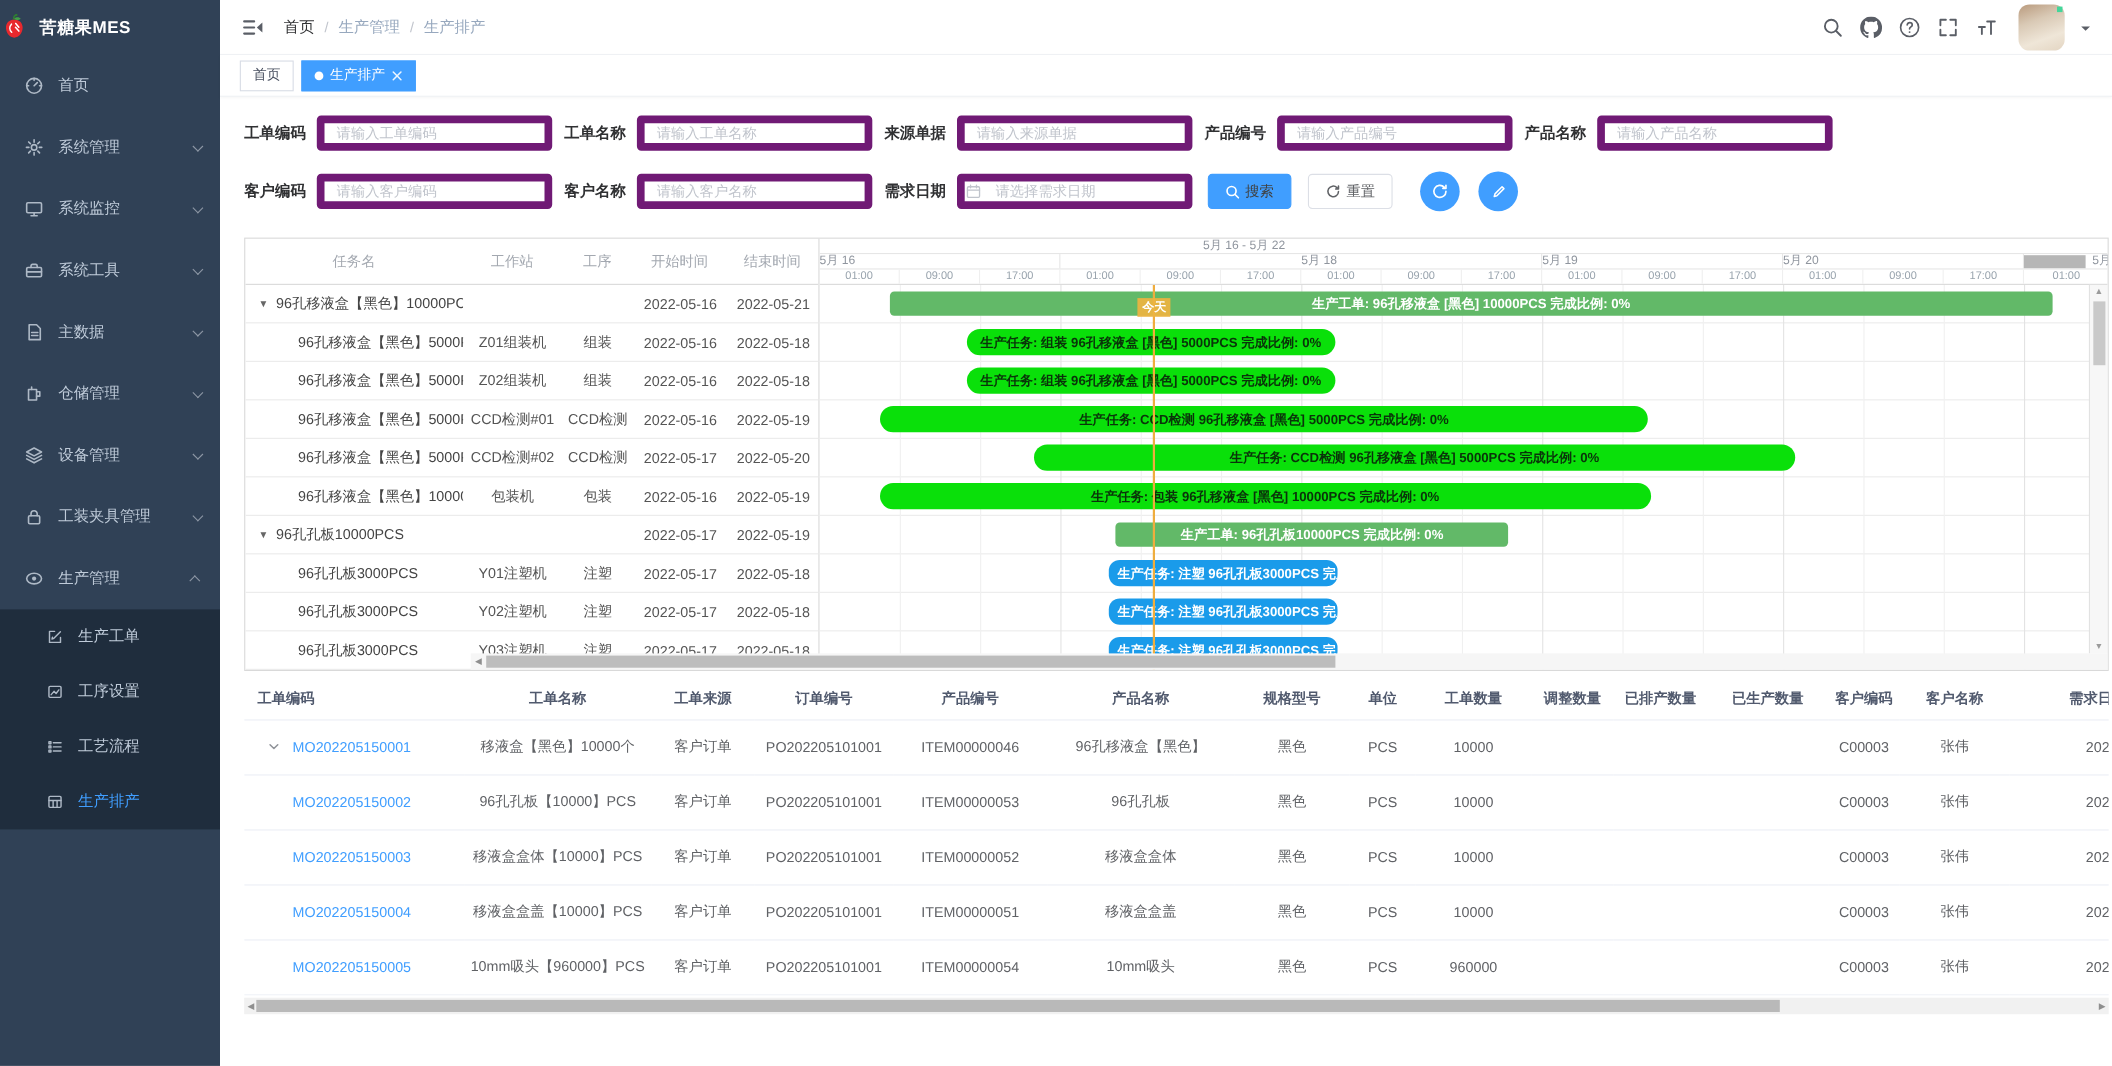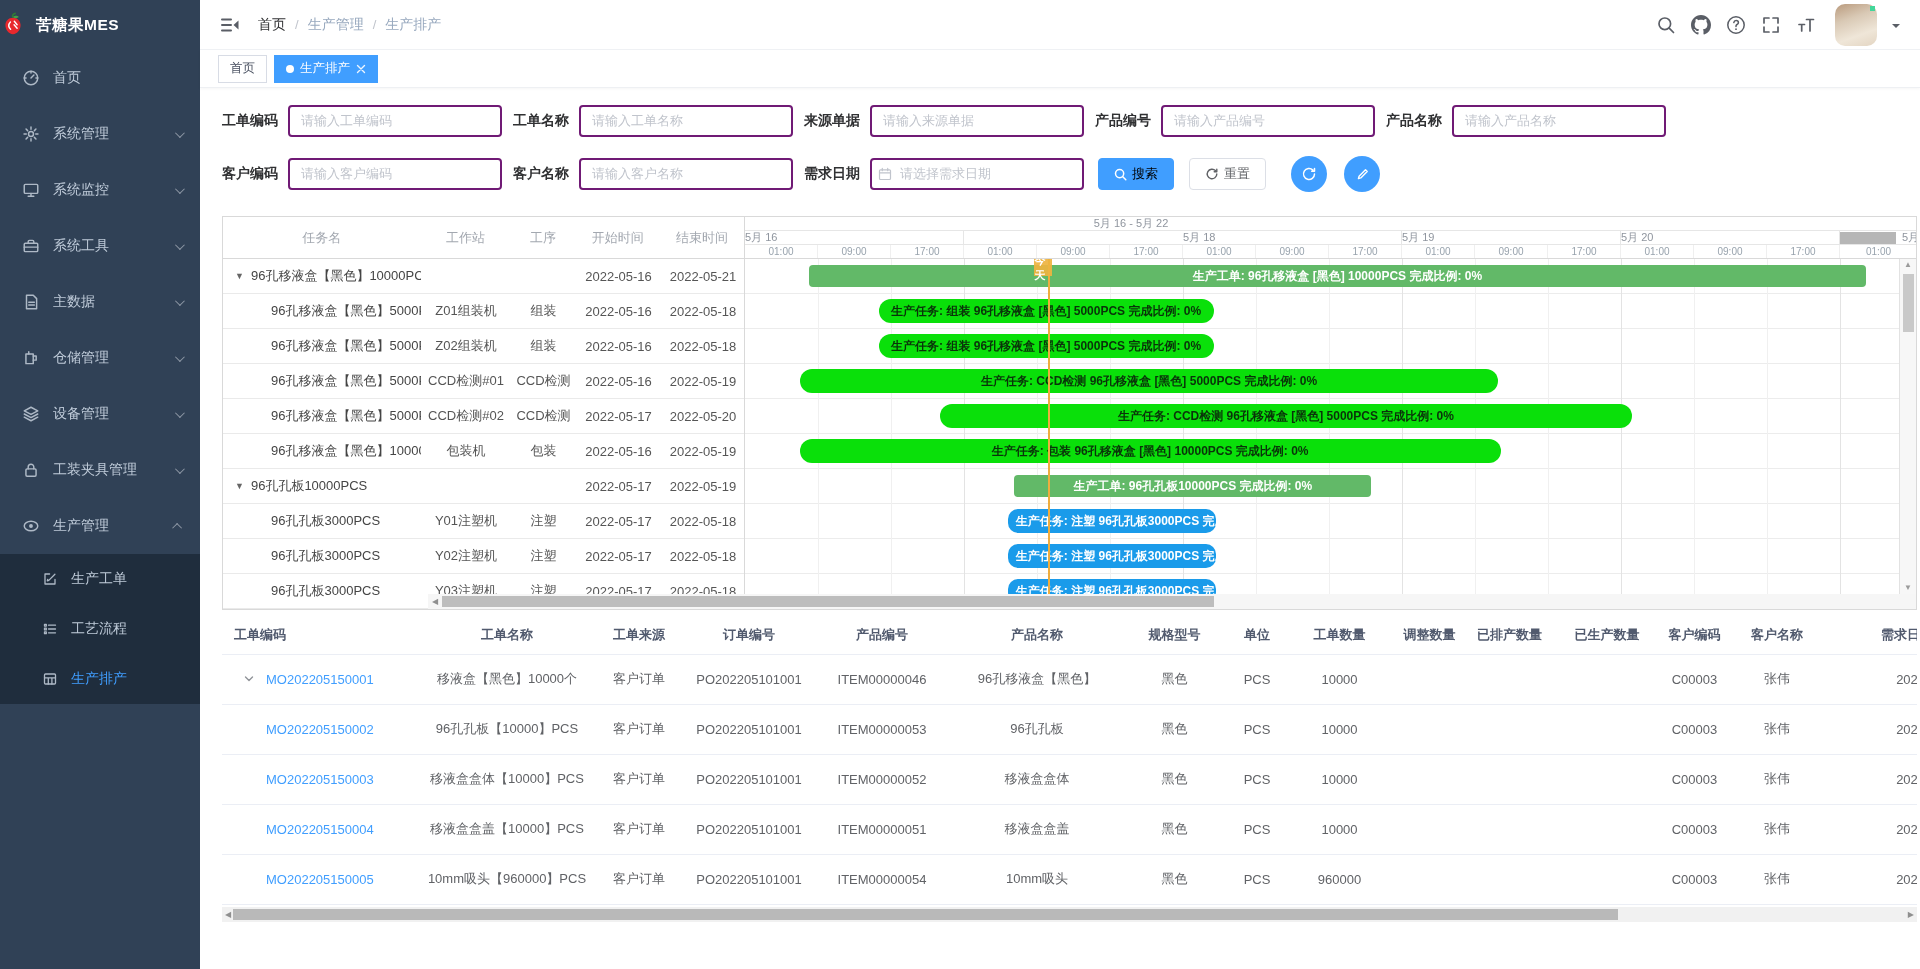--- a/index.html
+++ b/index.html
@@ -38,26 +38,26 @@
   .tab.active{background:#409eff;border-color:#409eff;color:#fff}
   .tab .dot{width:8px;height:8px;border-radius:50%;background:#fff}
   .tab .tclose{width:10px;height:10px;color:#fff;opacity:.9}
   
   .content{padding:0 3px 0 22px;flex:1}
   .frow{display:flex;align-items:center;margin-top:17px;gap:11px}
   .frow.second{margin-top:19px}
   .ffield{display:flex;align-items:center;width:280px;flex-shrink:0}
   .flabel{width:66px;font-weight:700;font-size:14px;color:#303133;flex-shrink:0}
   .fbox{position:relative;flex:1;height:32px}
-  .fbox input{width:100%;height:32px;border:2px solid #701a75;border-radius:4px;padding:0 11px;font-size:13px;color:#7f1d1d;outline:none;font-family:Liberation Serif, serif}
+  .fbox input{width:100%;height:32px;border:7px solid #701a75;border-radius:4px;padding:0 11px;font-size:13px;color:#7f1d1d;outline:none;font-family:Liberation Serif, serif}
   .fbox input::placeholder{color:#c0c4cc}
   .fbox.withicon input{padding-left:28px}
   .fbox .cal{position:absolute;left:8px;top:9px;width:14px;height:14px;color:#c0c4cc}
   .btn{height:32px;border-radius:4px;font-size:13px;display:inline-flex;align-items:center;gap:5px;cursor:pointer;font-family:inherit}
-  .btn-search{background:#409eff;border:1px solid #409eff;color:#000000;padding:12px 15px;margin-left:3px}
+  .btn-search{background:#409eff;border:1px solid #409eff;color:#404040;padding:12px 15px;margin-left:3px}
   .btn-reset{background:#fff;border:1px solid #dcdfe6;color:#606266;padding:0 15px;margin-left:4px}
   .btn-round{width:36px;height:36px;border-radius:50%;background:#409eff;border:none;color:#fff;display:inline-flex;align-items:center;justify-content:center;cursor:pointer}
   .btn-round.r1{margin-left:14px}
   .btn-round.r2{margin-left:6px}
   
   .gantt{margin-top:24px;width:1695px;height:394px;border:1px solid #d9d9d9;position:relative;display:flex;background:#fff}
   .gantt-grid{width:522px;flex-shrink:0;border-right:1px solid #d9d9d9;display:flex;flex-direction:column;overflow:hidden}
   .g-head{height:42px;display:flex;border-bottom:1px solid #d9d9d9;align-items:center}
   .gh{display:flex;align-items:center;justify-content:center;font-size:13px;color:#a3a8b0;overflow:hidden;white-space:nowrap}
   .g-rows{flex:1;overflow:hidden}
@@ -78,21 +78,21 @@
   .tl-hour{border-right:1px solid #efefef;text-align:center;line-height:13px;flex-shrink:0;overflow:hidden}
   .tl-body{flex:1;position:relative;overflow:hidden}
   .vline{position:absolute;top:0;bottom:0;width:1px;background:#f0f0f0}
   .vline.day{background:#e3e3e3}
   .tl-row{height:35px;border-bottom:1px solid #ececec}
   .bar{position:absolute;display:flex;align-items:center;justify-content:center;font-size:12px;font-weight:700;white-space:nowrap;overflow:hidden;padding:0 8px;z-index:3}
   .bar.parent{height:22px;border-radius:4px;background:#62b968;color:#fff}
   .bar.task{height:24px;border-radius:12px;background:#0ae00a;color:#0a330a}
   .bar.selected{height:24px;border-radius:10px;background:#1a9bea;color:#fff;justify-content:flex-start}
   .today-line{position:absolute;top:0;bottom:0;width:2px;background:#efad3e;z-index:5}
-  .today-label{position:absolute;top:0;width:18px;height:17px;background:rgba(238,179,64,.92);color:#fff;font-size:11px;font-weight:700;display:flex;align-items:center;justify-content:center;z-index:6}
+  .today-label{position:absolute;top:12px;width:30px;height:17px;background:rgba(238,179,64,.92);color:#fff;font-size:11px;font-weight:700;display:flex;align-items:center;justify-content:center;z-index:6}
   .vscroll{position:absolute;top:42px;right:0;bottom:15px;width:17px;background:#f7f7f7;border-left:1px solid #e2e2e2;z-index:7;display:flex;flex-direction:column;align-items:center;cursor:pointer}
   .vs-arrow{font-size:8px;color:#9b9b9b;line-height:12px}
   .vs-thumb{width:11px;height:58px;background:#c9c9c9;margin-top:3px}
   .vs-space{flex:1}
   .hscroll{position:absolute;left:0;right:0;bottom:0;height:15px;z-index:8;cursor:pointer}
   .hs-track{position:absolute;left:205px;right:0;top:0;bottom:0;background:#f6f6f6;display:flex;align-items:center}
   .hs-arrow{font-size:8px;color:#8f8f8f;width:14px;text-align:center;flex-shrink:0}
   .hs-thumb{position:absolute;left:14px;top:2px;width:772px;height:11px;background:#bdbdbd}
   
   .dtable{margin-top:6px;width:1695px;overflow:hidden}
@@ -217,20 +217,29 @@
         </div>
         <div class="submenu">
           <div class="sub-item">
             <span class="mi">
               <svg viewBox="0 0 16 16" width="100%" height="100%" fill="none" stroke="currentColor" stroke-width="1.3" stroke-linecap="round" stroke-linejoin="round">
                 <path d="M13 8.5V13H3V3h4.6"></path>
                 <path d="M6.8 9.4l6.1-6.1M6.8 9.4l-1.5.5.4-1.6"></path>
               </svg>
             </span>
             <span>生产工单</span>
+          </div>
+          <div class="sub-item">
+            <span class="mi">
+              <svg viewBox="0 0 16 16" width="100%" height="100%" fill="none" stroke="currentColor" stroke-width="1.3" stroke-linecap="round" stroke-linejoin="round">
+                <rect x="2.5" y="3" width="11" height="10" rx="1"></rect>
+                <path d="M4.5 10.5l2.6-3 1.9 2 2.5-3.3"></path>
+              </svg>
+            </span>
+            <span>工序设置</span>
           </div>
           <div class="sub-item">
             <span class="mi">
               <svg viewBox="0 0 16 16" width="100%" height="100%" fill="none" stroke="currentColor" stroke-width="1.3" stroke-linecap="round" stroke-linejoin="round">
                 <path d="M6.5 4.2h7M6.5 8h7M6.5 11.8h7"></path>
                 <rect x="2.5" y="3.3" width="1.8" height="1.8"></rect>
                 <rect x="2.5" y="7.1" width="1.8" height="1.8"></rect>
                 <rect x="2.5" y="10.9" width="1.8" height="1.8"></rect>
               </svg>
             </span>

